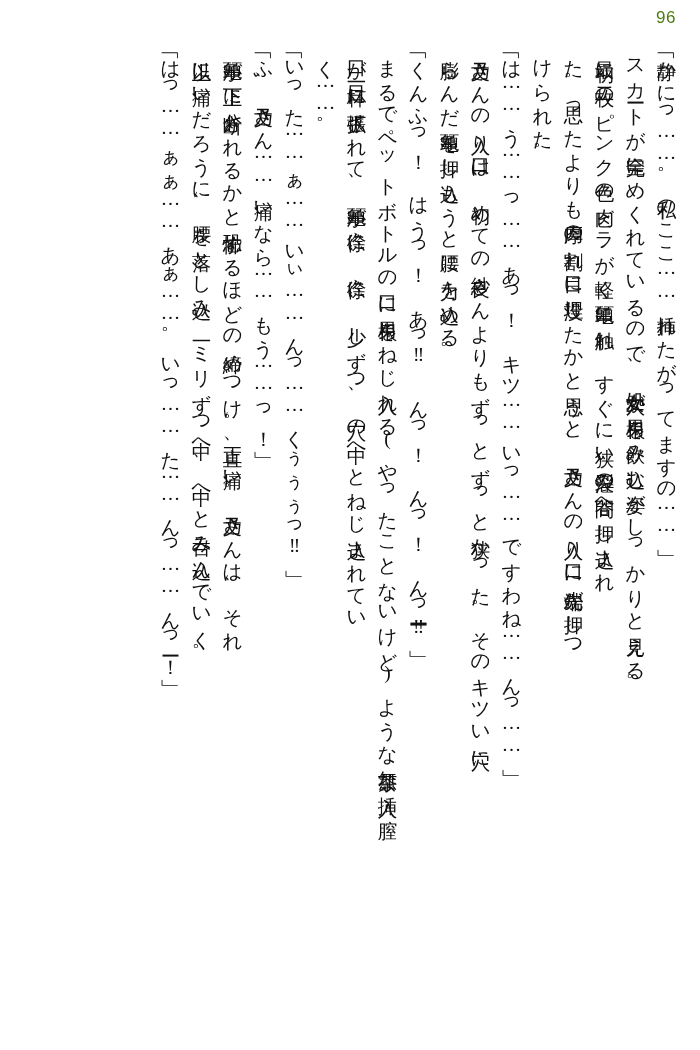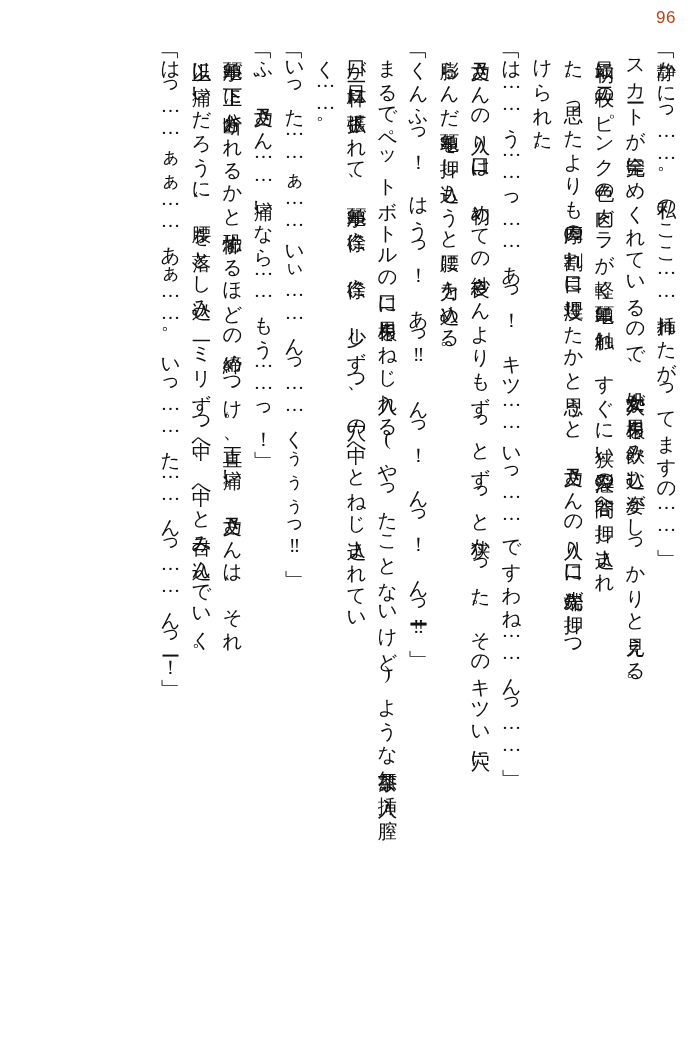--- a/index.html
+++ b/index.html
@@ -21,21 +21,21 @@
     box-sizing: border-box;
     background: #ffffff;
   }
   .page-number {
     position: absolute;
     top: 8px;
     right: 24px;
     font-size: 17px;
     font-family: "Liberation Sans", sans-serif;
     letter-spacing: 0.5px;
-    color: #c2410c;
+    color: #4d7c0f;
   }
   .text-frame {
     position: absolute;
     top: 46px;
     left: 18px;
     right: 18px;
     bottom: 16px;
     display: flex;
     flex-direction: row-reverse;
     justify-content: flex-start;

